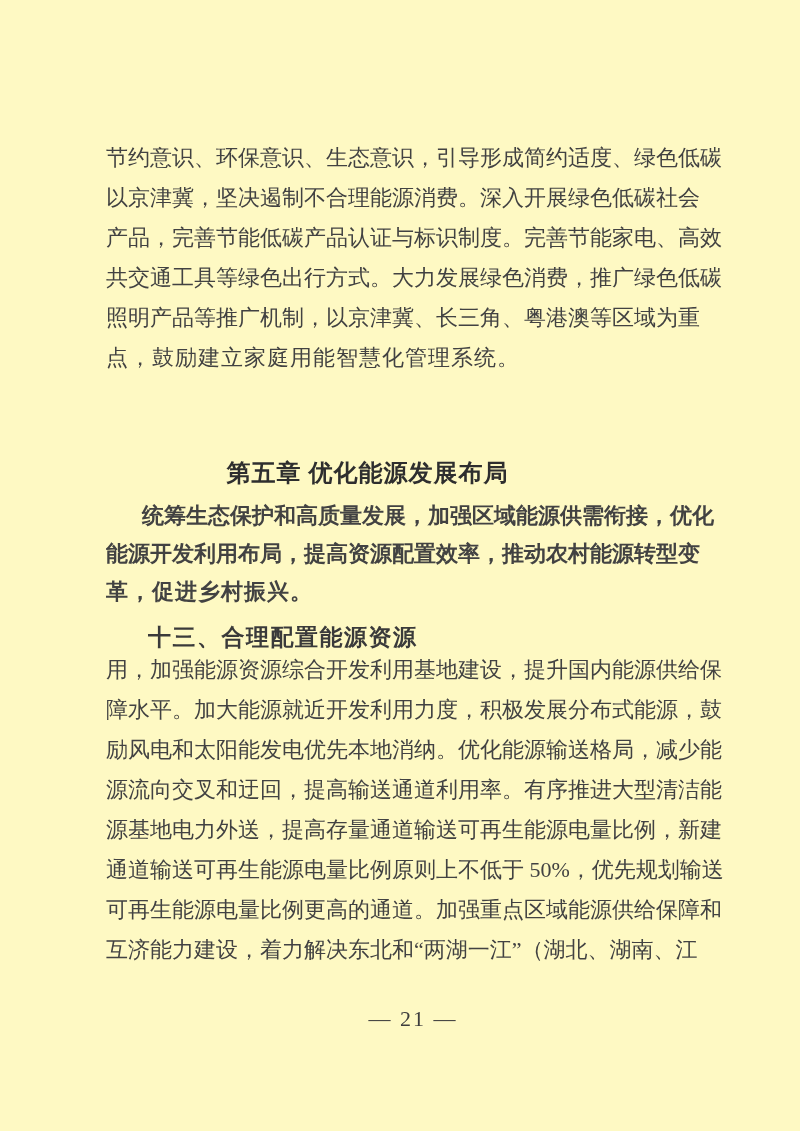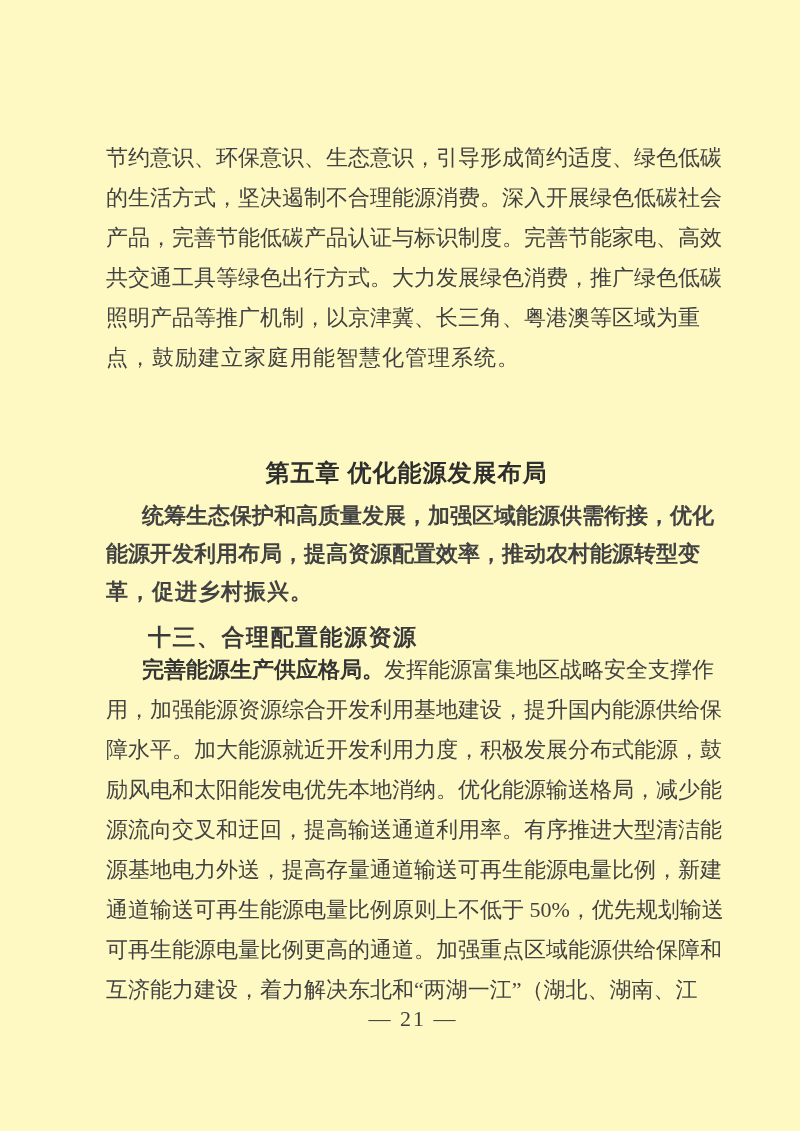--- a/index.html
+++ b/index.html
@@ -55,21 +55,20 @@
     width: 735px;
     height: 42px;
     line-height: 42px;
     text-align: center;
     font-size: 24px;
     font-weight: bold;
     color: #2e2e2e;
     font-family: "Liberation Serif", serif;
     margin: 0;
     letter-spacing: 1px;
-    padding-left: 39px;
   }
   .section-heading {
     position: absolute;
     top: 608px;
     left: 140px;
     height: 42px;
     line-height: 42px;
     font-size: 23px;
     font-weight: bold;
     color: #3a3a3a;
@@ -91,41 +90,38 @@
     margin-left: 13px;
   }
 </style>
 </head>
 <body>
 
 <div class="page">
 
   <div class="paragraph p1">
     <div class="line">节约意识、环保意识、生态意识，引导形成简约适度、绿色低碳</div>
-    <div class="line">的生活方式，坚决遏制不合理能源消费。深入开展绿色低碳社会</div>
+    <div class="line">以京津冀，坚决遏制不合理能源消费。深入开展绿色低碳社会</div>
     <div class="line">产品，完善节能低碳产品认证与标识制度。完善节能家电、高效</div>
     <div class="line">共交通工具等绿色出行方式。大力发展绿色消费，推广绿色低碳</div>
     <div class="line">照明产品等推广机制，以京津冀、长三角、粤港澳等区域为重</div>
     <div class="line last">点，鼓励建立家庭用能智慧化管理系统。</div>
   </div>
 
   <h2 class="chapter-heading">第五章 优化能源发展布局</h2>
 
   <div class="paragraph p2">
     <div class="line indent">统筹生态保护和高质量发展，加强区域能源供需衔接，优化</div>
     <div class="line">能源开发利用布局，提高资源配置效率，推动农村能源转型变</div>
     <div class="line last">革，促进乡村振兴。</div>
   </div>
 
   <h3 class="section-heading">十三、合理配置能源资源</h3>
 
   <div class="paragraph p3">
-    <div class="line indent">
-      <span class="lead-bold">完善能源生产供应格局。</span><span>发挥能源富集地区战略安全支撑作</span>
-    </div>
     <div class="line">用，加强能源资源综合开发利用基地建设，提升国内能源供给保</div>
     <div class="line">障水平。加大能源就近开发利用力度，积极发展分布式能源，鼓</div>
     <div class="line">励风电和太阳能发电优先本地消纳。优化能源输送格局，减少能</div>
     <div class="line">源流向交叉和迂回，提高输送通道利用率。有序推进大型清洁能</div>
     <div class="line">源基地电力外送，提高存量通道输送可再生能源电量比例，新建</div>
     <div class="line">通道输送可再生能源电量比例原则上不低于 50%，优先规划输送</div>
     <div class="line">可再生能源电量比例更高的通道。加强重点区域能源供给保障和</div>
     <div class="line">互济能力建设，着力解决东北和“两湖一江”（湖北、湖南、江</div>
   </div>
 

